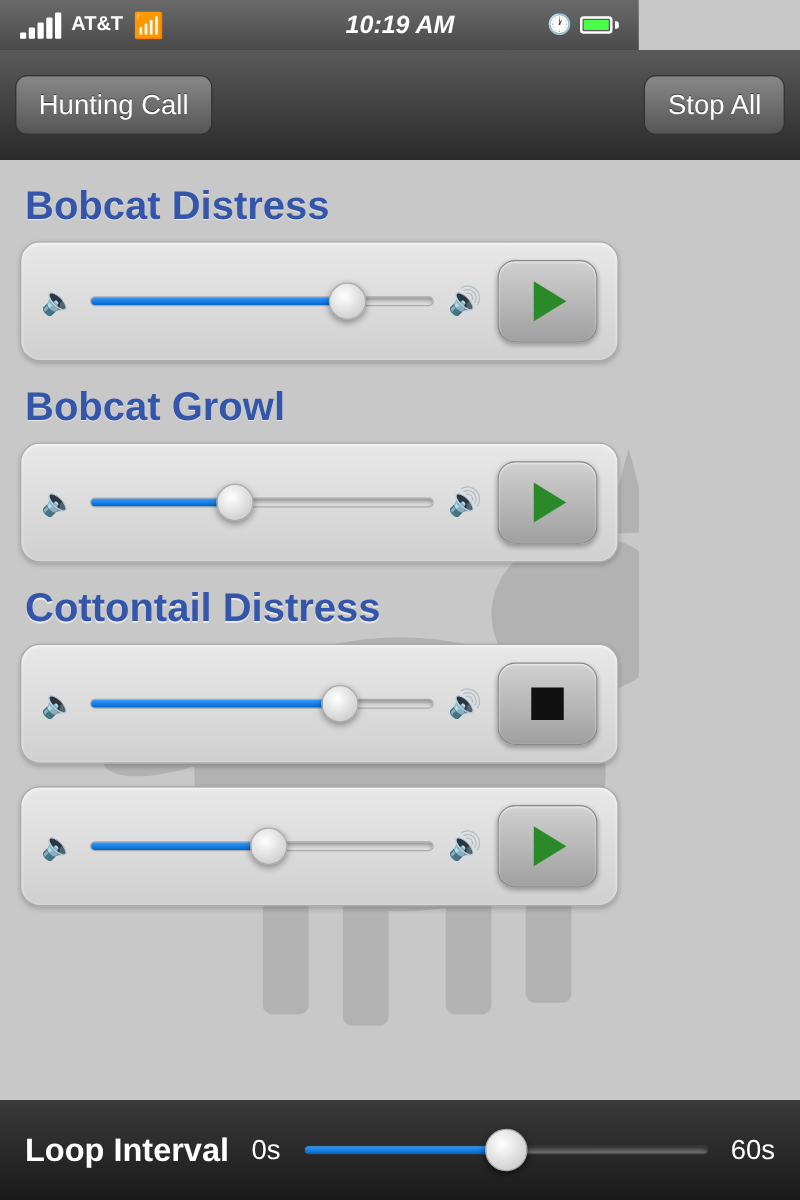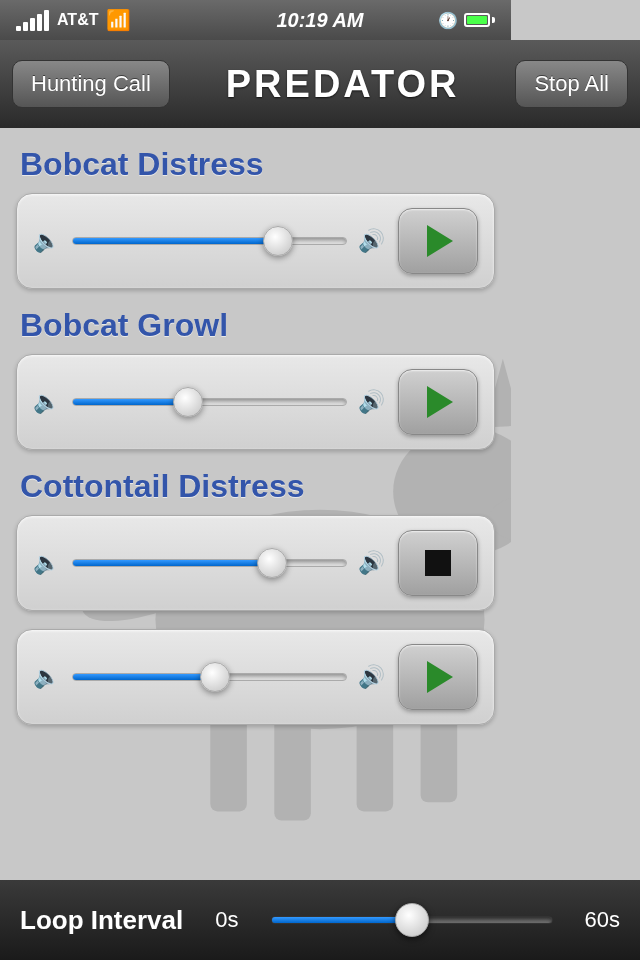--- a/index.html
+++ b/index.html
@@ -214,21 +214,21 @@
     
     .bottom-bar {
       position: absolute;
       bottom: 0;
       width: 640px;
       height: 80px;
       background: linear-gradient(to bottom, #3a3a3a, #1a1a1a);
       display: flex;
       align-items: center;
       padding: 0 20px;
-      gap: 32px;
+      gap: 18px;
     }
 
     .loop-label {
       color: white;
       font-size: 26px;
       font-weight: bold;
       flex-shrink: 0;
     }
 
     .loop-val {
@@ -338,21 +338,20 @@
       <div class="battery-body">
         <div class="battery-fill"></div>
       </div>
       <div class="battery-tip"></div>
     </div>
   </div>
 </div>
 
 <div class="nav-bar">
   <button class="nav-button">Hunting Call</button>
-  <span class="nav-title">PREDATOR</span>
   <button class="nav-button">Stop All</button>
 </div>
 
 <div class="main-content">
 
   <svg class="bg-silhouette" viewBox="0 0 640 700" xmlns="http://www.w3.org/2000/svg">
 
     <g fill="#666">
 
       <ellipse cx="320" cy="450" rx="180" ry="120"></ellipse>

